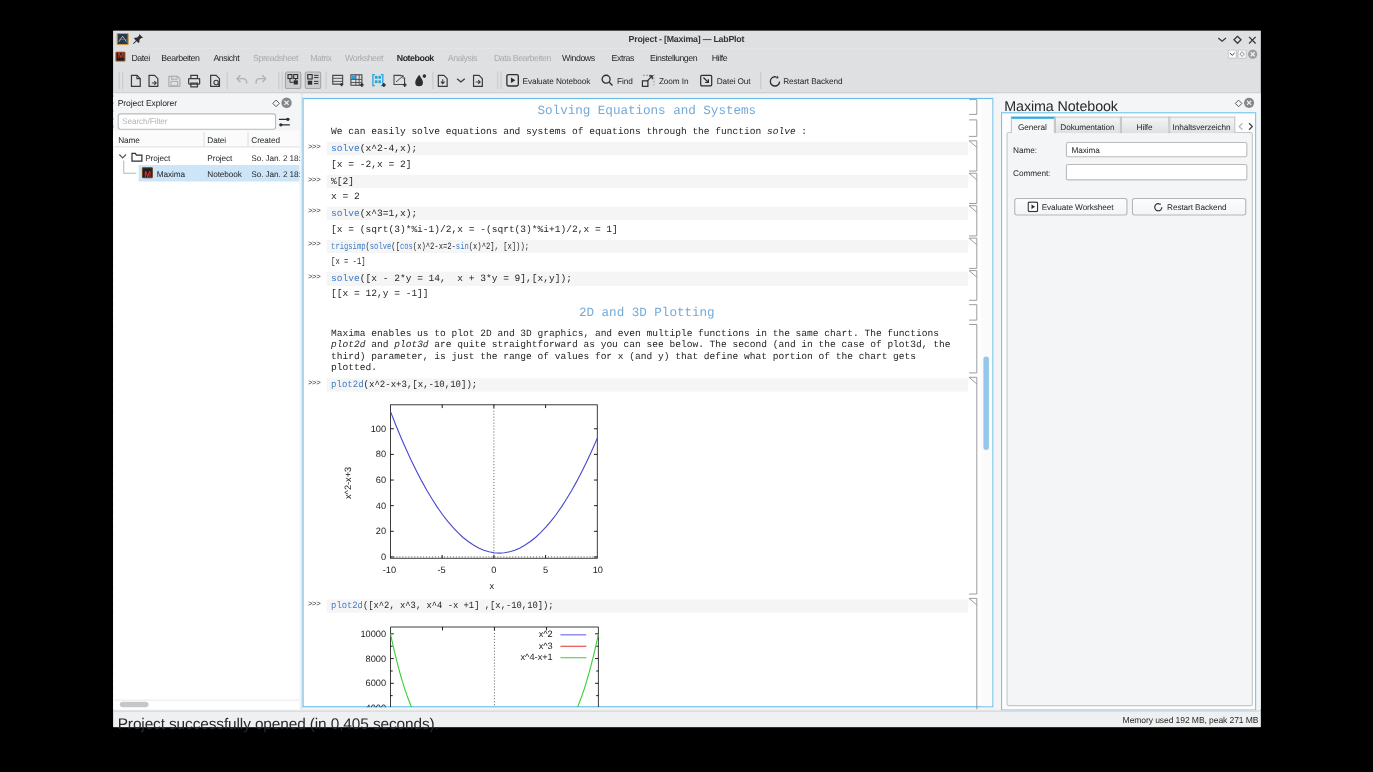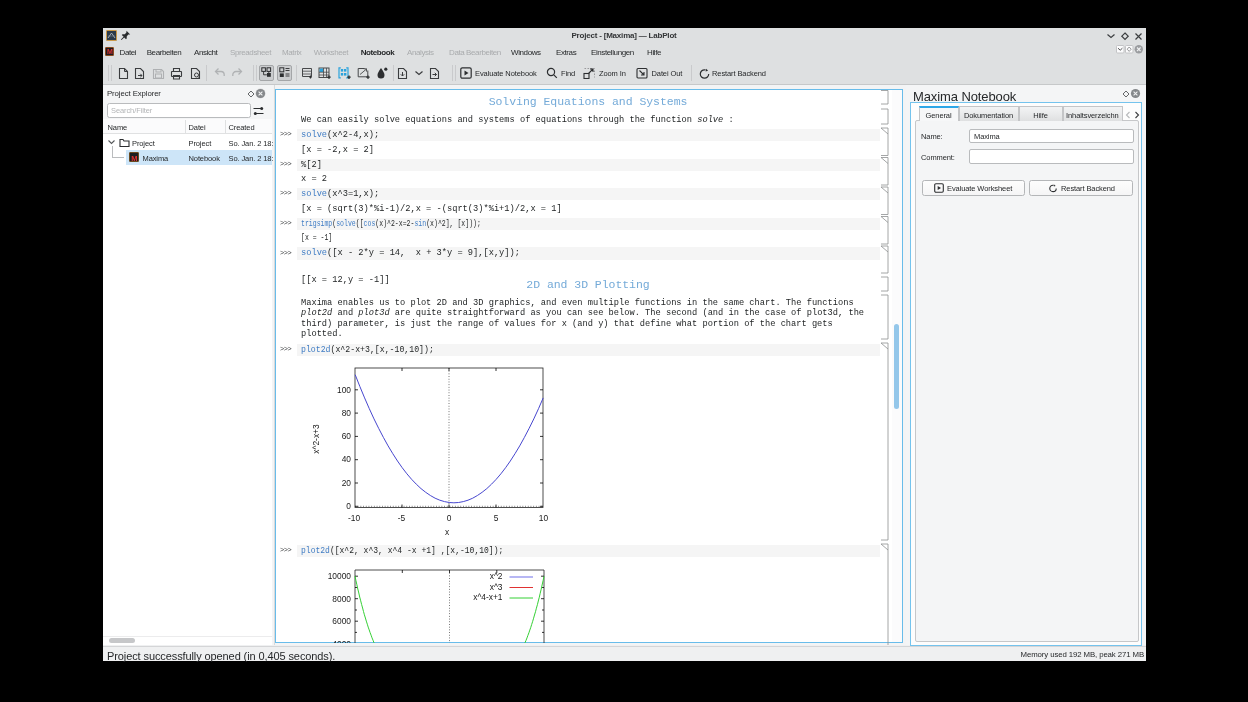--- a/index.html
+++ b/index.html
@@ -255,21 +255,21 @@
 <div class="prompt" style="top:189px">&gt;&gt;&gt;</div>
 <div class="abs mono" style="left:301px;top:188.5px"><span class="fn">solve</span>(x^3=1,x);</div>
 <div class="abs mono" style="left:301px;top:203.5px">[x = (sqrt(3)*%i-1)/2,x = -(sqrt(3)*%i+1)/2,x = 1]</div>
 <div class="cellbg" style="top:216.5px;width:583px"></div>
 <div class="prompt" style="top:219px">&gt;&gt;&gt;</div>
 <div class="abs mono" style="left:301px;top:218.5px;transform:scaleX(0.75);transform-origin:left center"><span class="fn">trigsimp</span>(<span class="fn">solve</span>([<span class="fn">cos</span>(x)^2-x=2-<span class="fn">sin</span>(x)^2], [x]));</div>
 <div class="abs mono" style="left:301px;top:233px;transform:scaleX(0.75);transform-origin:left center">[x = -1]</div>
 <div class="cellbg" style="top:246px;width:583px"></div>
 <div class="prompt" style="top:248.5px">&gt;&gt;&gt;</div>
 <div class="abs mono" style="left:301px;top:248px"><span class="fn">solve</span>([x - 2*y = 14,  x + 3*y = 9],[x,y]);</div>
-<div class="abs mono" style="left:301px;top:275px">[[x = 12,y = -1]]</div>
+<div class="abs mono" style="left:301px;top:262px">[[x = 12,y = -1]]</div>
 <div class="ttl" style="top:278px">2D and 3D Plotting</div>
 <div class="abs mono" style="left:301px;top:297.5px;line-height:10.5px">Maxima enables us to plot 2D and 3D graphics, and even multiple functions in the same chart. The functions<br><i>plot2d</i> and <i>plot3d</i> are quite straightforward as you can see below. The second (and in the case of plot3d, the<br>third) parameter, is just the range of values for x (and y) that define what portion of the chart gets<br>plotted.</div>
 <div class="cellbg" style="top:342.5px;width:583px"></div>
 <div class="prompt" style="top:345px">&gt;&gt;&gt;</div>
 <div class="abs mono" style="left:301px;top:344.5px;transform:scaleX(0.944);transform-origin:left center"><span class="fn">plot2d</span>(x^2-x+3,[x,-10,10]);</div>
 
 <svg class="abs" style="left:300px;top:360px" width="260" height="180" viewBox="0 0 260 180">
 <rect x="55" y="8" width="188" height="139.5" fill="none" stroke="#222" stroke-width="0.8"></rect>
 <g stroke="#000" stroke-width="0.8">
 <path d="M102 147.5v-3M149 147.5v-3M196 147.5v-3"></path>
@@ -394,14 +394,14 @@
   </svg>
 <div class="abs ui" style="left:947px;top:184px">Evaluate Worksheet</div>
 <div class="abs" style="left:1029px;top:179.5px;width:104px;height:16.5px;background:linear-gradient(#fdfdfd,#f5f5f6);border:1px solid #b4b6b8;border-radius:2.5px"></div>
 <svg class="abs" style="left:1048px;top:183px" width="10" height="10" viewBox="0 0 10 10">
     <circle cx="5" cy="5.4" r="3.2" fill="none" stroke="#2c2e30" stroke-width="1.1" stroke-dasharray="15.5 4.6"></circle>
     <path d="M7.6 2.95L6.4 1.4 5.75 3.4z" fill="#2c2e30"></path>
   </svg>
 <div class="abs ui" style="left:1061px;top:184px">Restart Backend</div>
 
 <div class="abs" style="left:103px;top:646px;width:1043px;height:15px;background:#eff0f1;border-top:1px solid #d4d5d7"></div>
-<div class="abs ui" style="left:107px;top:650px;font-size:11px">Project successfully opened (in 0,405 seconds).</div>
+<div class="abs ui" style="left:107px;top:650px;font-size:14px">Project successfully opened (in 0,405 seconds).</div>
 <div class="abs ui" style="left:944px;top:650px;width:200px;text-align:right;font-size:7.8px">Memory used 192 MB, peak 271 MB</div>
 
 </body></html>

